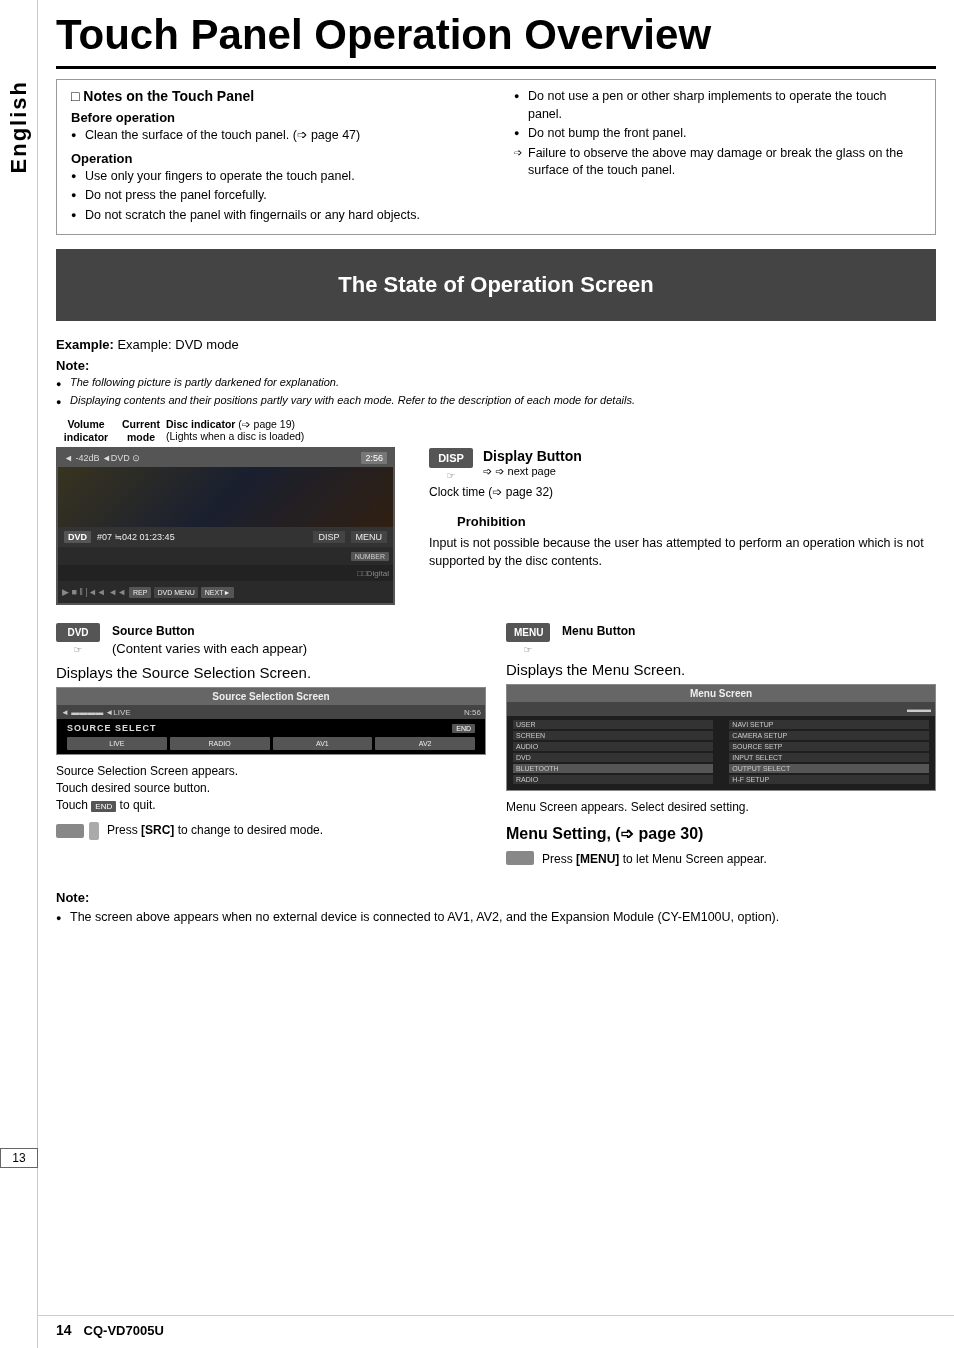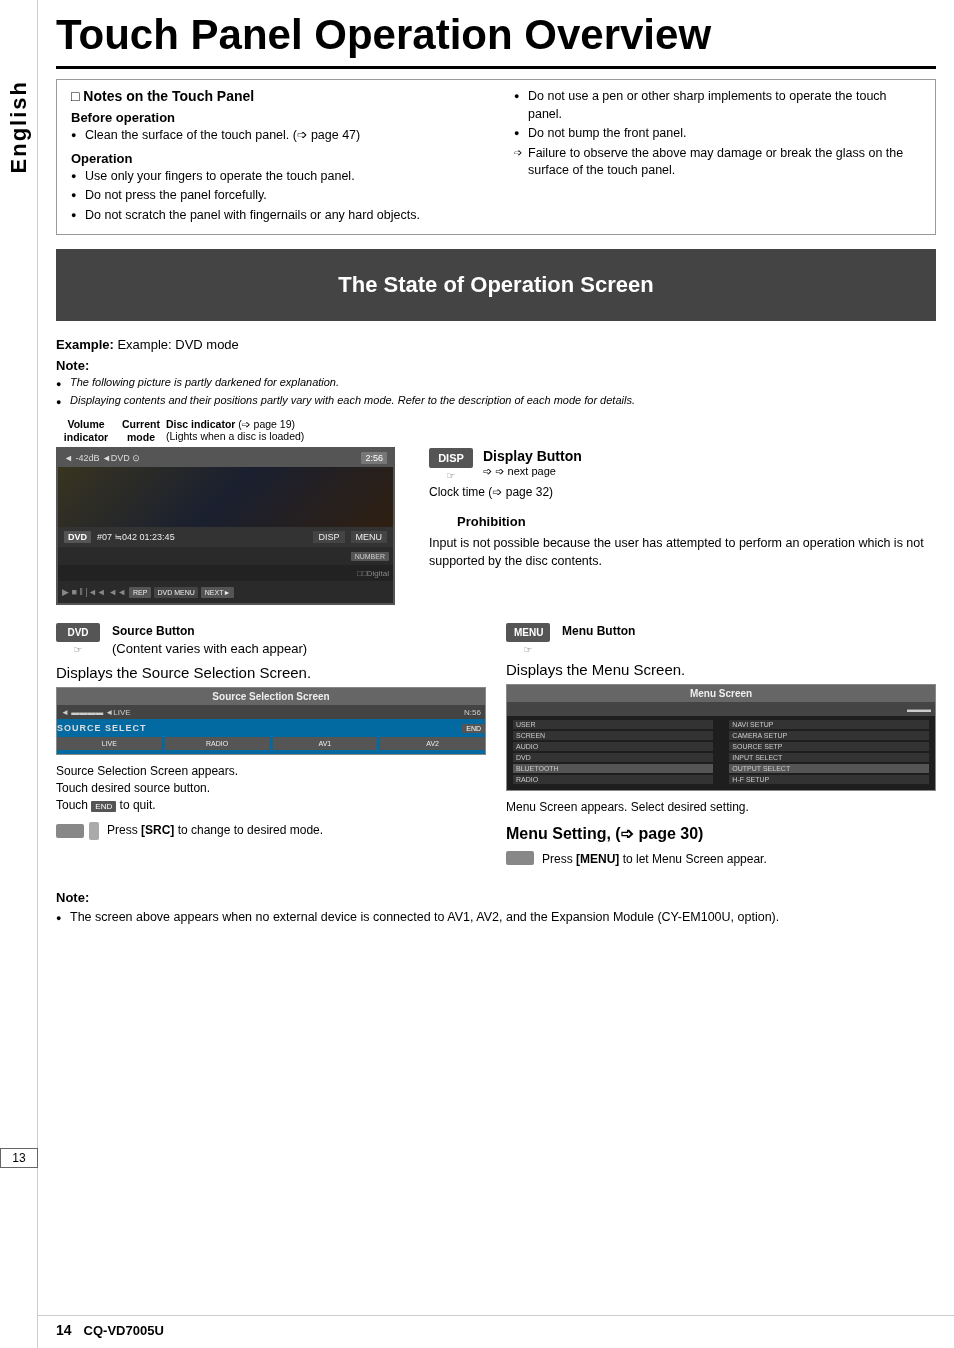--- a/index.html
+++ b/index.html
@@ -281,22 +281,22 @@
     .thumb-topbar {
       background: #444;
       height: 14px;
       display: flex;
       align-items: center;
       padding: 0 4px;
       font-size: 8px;
       color: #ccc;
     }
     .thumb-content {
-      background: #0369a1;
-      padding: 4px 0;
+      background: #000000;
+      padding: 4px 10px;
     }
     .thumb-title-row {
       display: flex;
       justify-content: space-between;
       align-items: center;
       margin-bottom: 4px;
     }
     .thumb-title { color: #ddd; font-size: 9px; font-weight: bold; letter-spacing: 1px; }
     .thumb-end-btn {
       background: #555;

